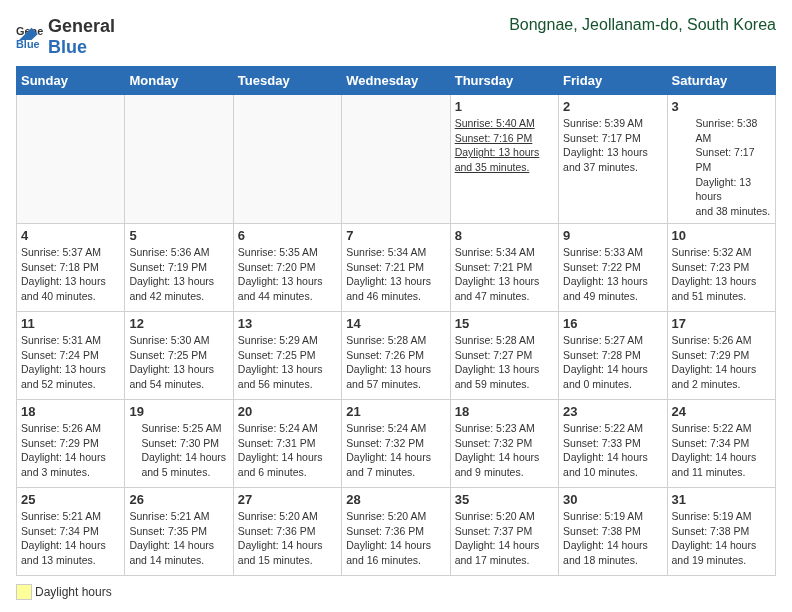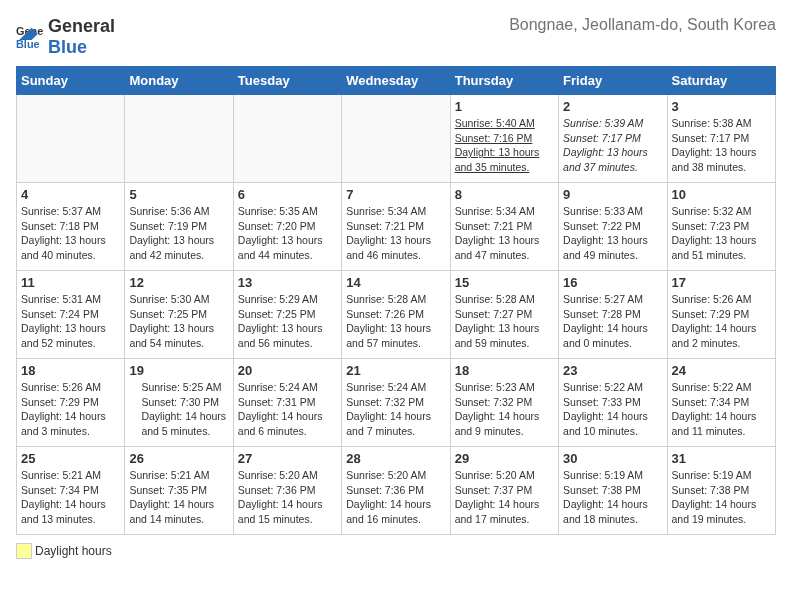--- a/index.html
+++ b/index.html
@@ -28,21 +28,21 @@
     .title-area {
       text-align: right;
     }
     .main-title {
       font-size: 36px;
       font-weight: bold;
       color: #333;
     }
     .subtitle {
       font-size: 16px;
-      color: #737373;
+      color: #14532d;
       font-weight: normal;
       text-align: center;
     }
     table {
       width: 100%;
       border-collapse: collapse;
       font-size: 11px;
     }
     thead tr {
       background-color: #2a6db5;
@@ -138,28 +138,28 @@
         <td class="empty-cell"></td>
         <td>
           <span class="day-number">1</span>
           <div class="day-info" style="white-space: pre-wrap; text-decoration: underline;">Sunrise: 5:40 AM
 Sunset: 7:16 PM
 Daylight: 13 hours
 and 35 minutes.</div>
         </td>
         <td>
           <span class="day-number">2</span>
-          <div class="day-info" style="white-space: pre-wrap; font-style: italic;">Sunrise: 5:39 AM
+          <div class="day-info" style="white-space: pre-wrap;">Sunrise: 5:39 AM
 Sunset: 7:17 PM
 Daylight: 13 hours
 and 37 minutes.</div>
         </td>
         <td>
           <span class="day-number">3</span>
-          <div class="day-info" style="white-space: pre-wrap;">Sunrise: 5:38 AM
+          <div class="day-info" style="white-space: pre-wrap; margin-left: 24px;">Sunrise: 5:38 AM
 Sunset: 7:17 PM
 Daylight: 13 hours
 and 38 minutes.</div>
         </td>
       </tr>
       <tr>
         <td>
           <span class="day-number">4</span>
           <div class="day-info" style="white-space: pre-wrap;">Sunrise: 5:37 AM
 Sunset: 7:18 PM
@@ -334,21 +334,21 @@
 and 15 minutes.</div>
         </td>
         <td>
           <span class="day-number">28</span>
           <div class="day-info" style="white-space: pre-wrap;">Sunrise: 5:20 AM
 Sunset: 7:36 PM
 Daylight: 14 hours
 and 16 minutes.</div>
         </td>
         <td>
-          <span class="day-number">29</span>
+          <span class="day-number">35</span>
           <div class="day-info" style="white-space: pre-wrap;">Sunrise: 5:20 AM
 Sunset: 7:37 PM
 Daylight: 14 hours
 and 17 minutes.</div>
         </td>
         <td>
           <span class="day-number">30</span>
           <div class="day-info" style="white-space: pre-wrap;">Sunrise: 5:19 AM
 Sunset: 7:38 PM
 Daylight: 14 hours

